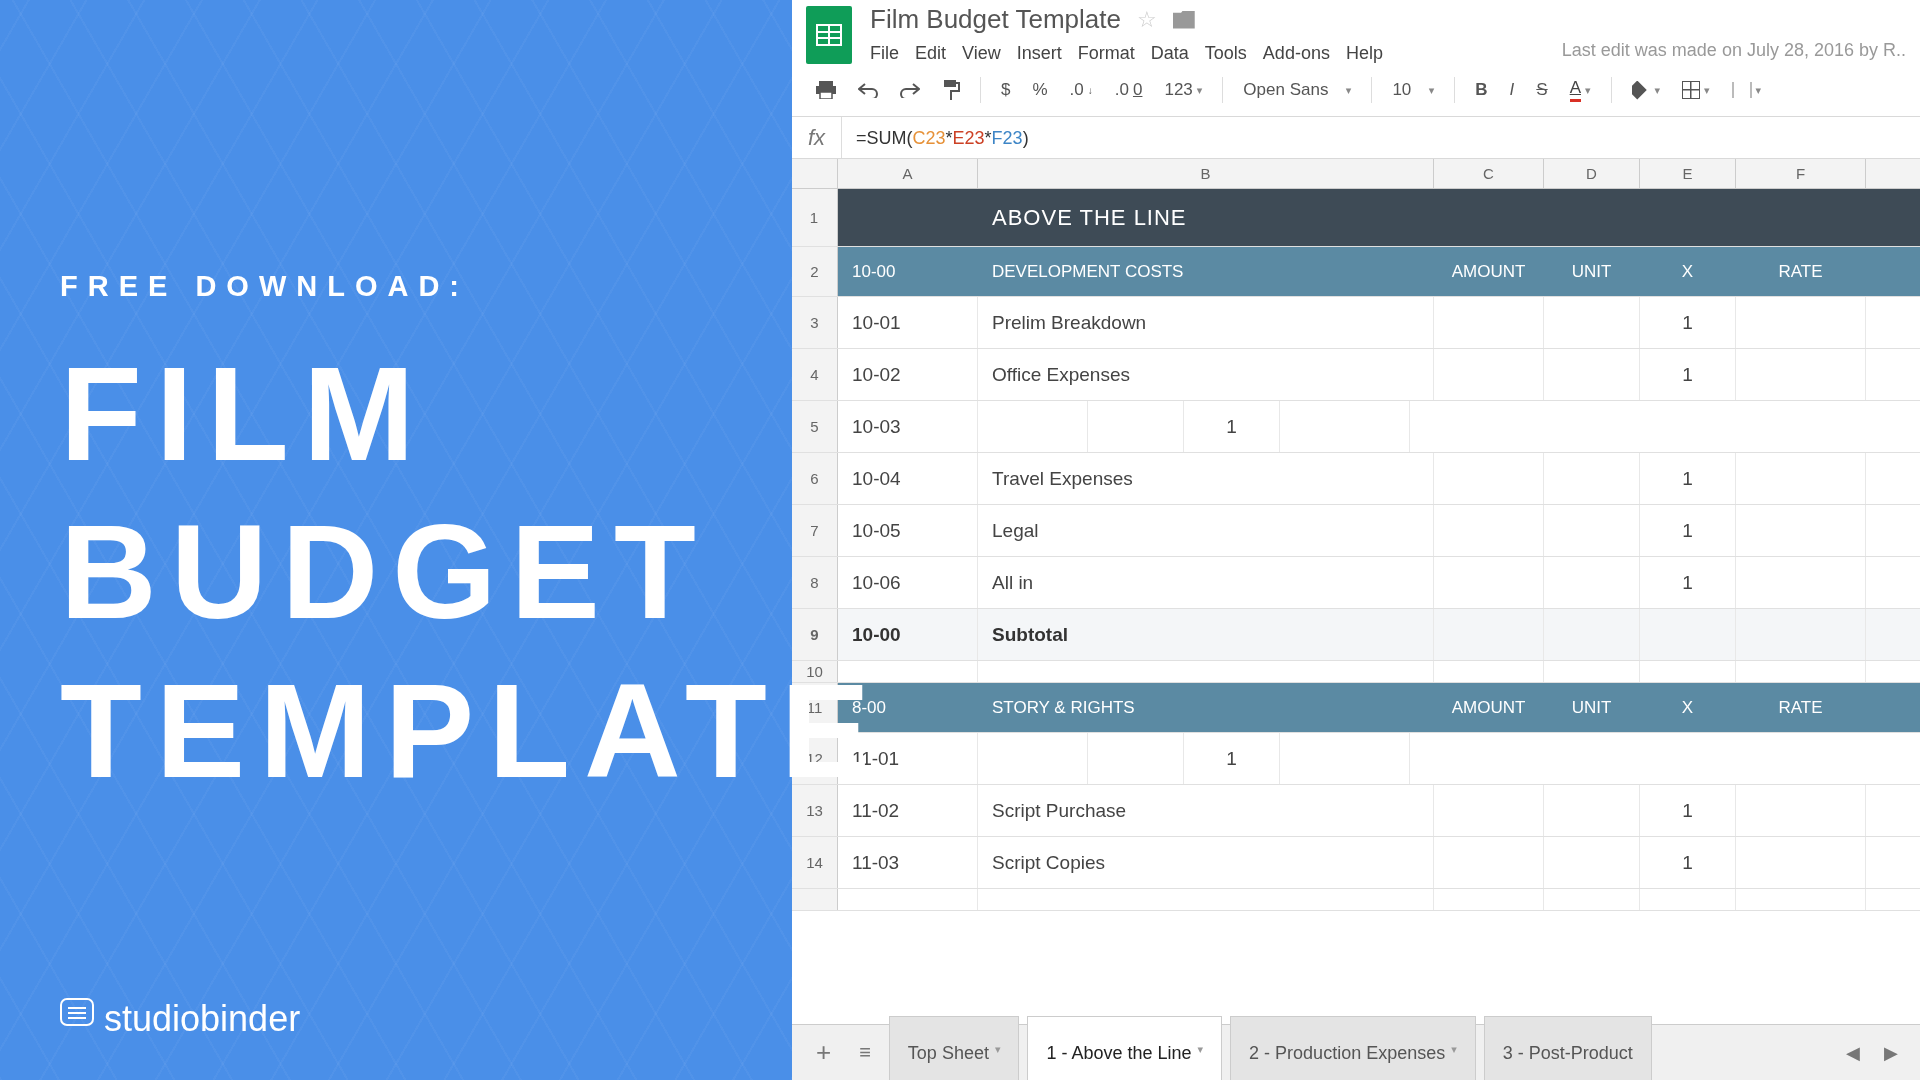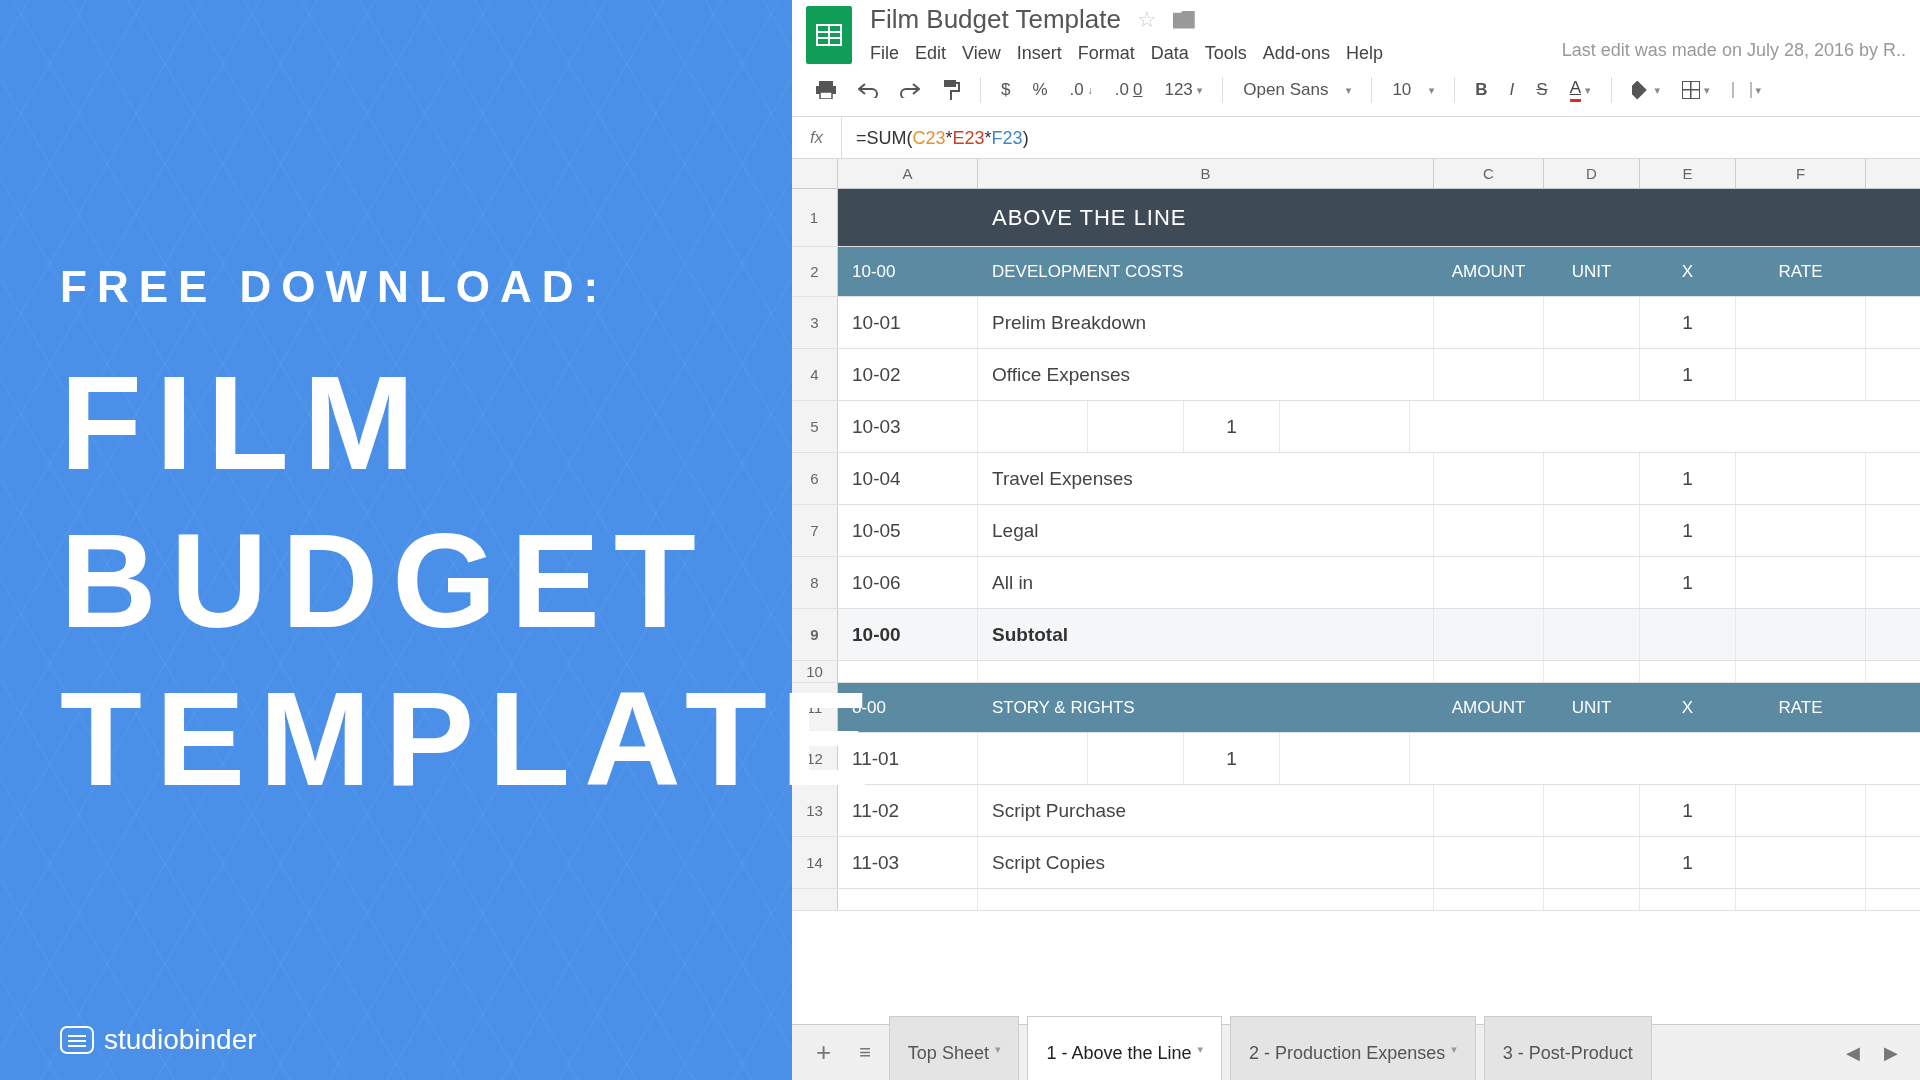--- a/index.html
+++ b/index.html
@@ -1,20 +1,20 @@
 <!DOCTYPE html>
 <html><head>
 <meta charset="utf-8">
 <style>
 *{box-sizing:border-box;margin:0;padding:0;font-family:Arial,Helvetica,sans-serif}
 body{width:1920px;height:1080px;overflow:hidden;display:flex;background:#000}
 .promo{width:792px;height:1080px;background:#4a8fe8;background-image:repeating-linear-gradient(60deg,rgba(255,255,255,.04) 0 2px,transparent 2px 50px),repeating-linear-gradient(-60deg,rgba(255,255,255,.04) 0 2px,transparent 2px 50px);position:relative;display:flex;flex-direction:column;justify-content:center;padding:0 60px}
-.promo .sub{color:#fff;font-size:44px;font-weight:700;letter-spacing:10px;margin-bottom:32px}
+.promo .sub{color:#fff;font-size:29px;font-weight:700;letter-spacing:10px;margin-bottom:32px}
 .promo .title{color:#fff;font-size:134px;font-weight:800;letter-spacing:14px;line-height:1.18}
-.brand{position:absolute;bottom:24px;left:60px;color:#fff;font-size:28px;display:flex;align-items:center;gap:10px}
+.brand{position:absolute;bottom:40px;left:60px;color:#fff;font-size:36px;display:flex;gap:10px}
 .brand-icon{width:34px;height:28px;border:2px solid #fff;border-radius:7px;position:relative}
 .brand-icon:after{content:"";position:absolute;left:6px;top:7px;width:18px;height:2px;background:#fff;box-shadow:0 5px 0 #fff,0 10px 0 #fff}
 .app{flex:1;height:1080px;background:#fff;display:flex;flex-direction:column;font-size:17px;color:#333}
 .titlebar{display:flex;align-items:flex-start;padding:4px 14px 0 14px;gap:18px}
 .sheets-logo{width:46px;height:58px;background:#0f9d58;display:flex;align-items:center;justify-content:center;border-radius:2px;margin-top:2px}
 .sheets-logo div{width:26px;height:22px;background:#fff;display:grid;grid-template-columns:1fr 1fr;grid-template-rows:1fr 1fr 1fr;gap:2px;padding:2px}
 .sheets-logo div span{background:#0f9d58}
 .titlecol{flex:1}
 .doc-head{display:flex;align-items:center;gap:16px}
 .doc-title{font-size:26px;color:#555}
@@ -29,21 +29,21 @@
 .chev{font-size:11px;color:#888}
 .bold{font-weight:bold}
 .ital{font-style:italic}
 .strike{text-decoration:line-through}
 .underA{text-decoration:underline;color:#444}
 .fill-icon{width:19px;height:19px;position:relative}
 .fill-icon:before{content:"";position:absolute;inset:0;background:#555;clip-path:polygon(30% 0,80% 50%,30% 100%,0 70%,0 30%)}
 .border-icon{width:18px;height:18px;border:1.5px solid #555;background:linear-gradient(#555,#555) center/1.5px 100% no-repeat,linear-gradient(#555,#555) center/100% 1.5px no-repeat}
 .merge-icon{width:20px;height:16px;border-left:2px solid #bbb;border-right:2px solid #bbb;position:relative}
 .fxbar{display:flex;align-items:center;border-bottom:1px solid #d9d9d9;height:42px}
-.fxlabel{width:50px;text-align:center;font-style:italic;color:#777;font-size:17px;border-right:1px solid #ddd;height:100%;display:flex;align-items:center;justify-content:center}
+.fxlabel{width:50px;text-align:center;font-style:italic;color:#777;font-size:22px;border-right:1px solid #ddd;height:100%;display:flex;align-items:center;justify-content:center}
 .formula{padding:0 14px;font-family:Consolas,monospace;font-size:18px;color:#333}
 .formula .ref1{color:#e69138}
 .formula .ref2{color:#cc4125}
 .formula .ref3{color:#3d85c6}
 .grid{flex:1;overflow:hidden;display:flex;flex-direction:column}
 .colhead{display:flex;background:#f3f3f3;border-bottom:1px solid #ccc;height:30px;font-size:15px;color:#666}
 .corner{width:46px;border-right:1px solid #ccc}
 .ch{border-right:1px solid #ccc;display:flex;align-items:center;justify-content:center}
 .c-a{width:140px}.c-b{width:456px}.c-c{width:110px}.c-d{width:96px}.c-e{width:96px}.c-f{width:130px}
 .row{display:flex;border-bottom:1px solid #e0e0e0;height:52px;font-size:19px;color:#444}

